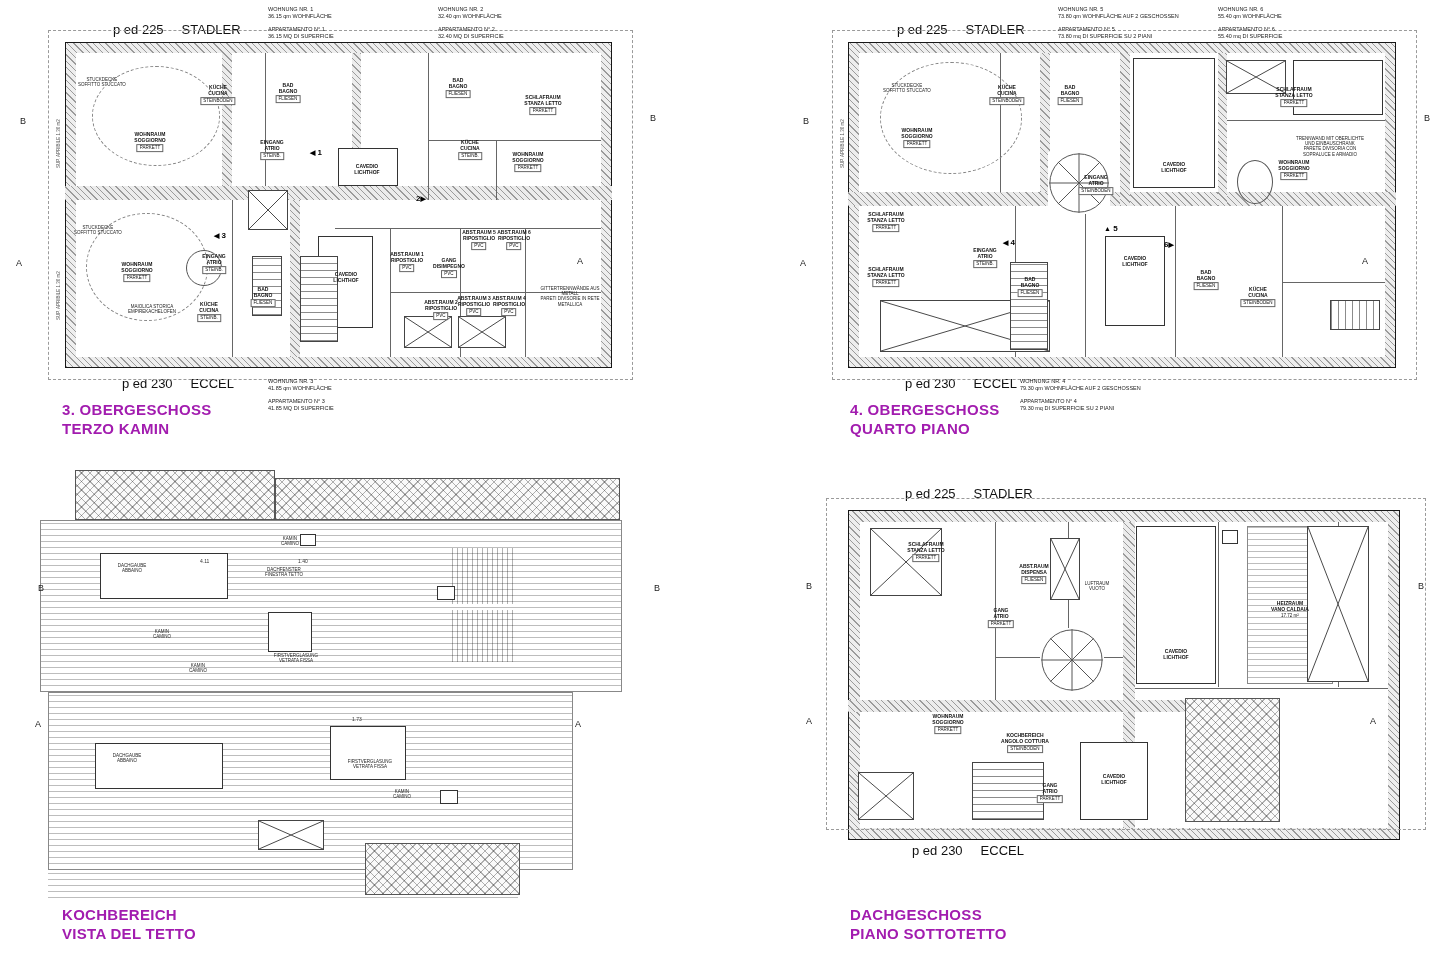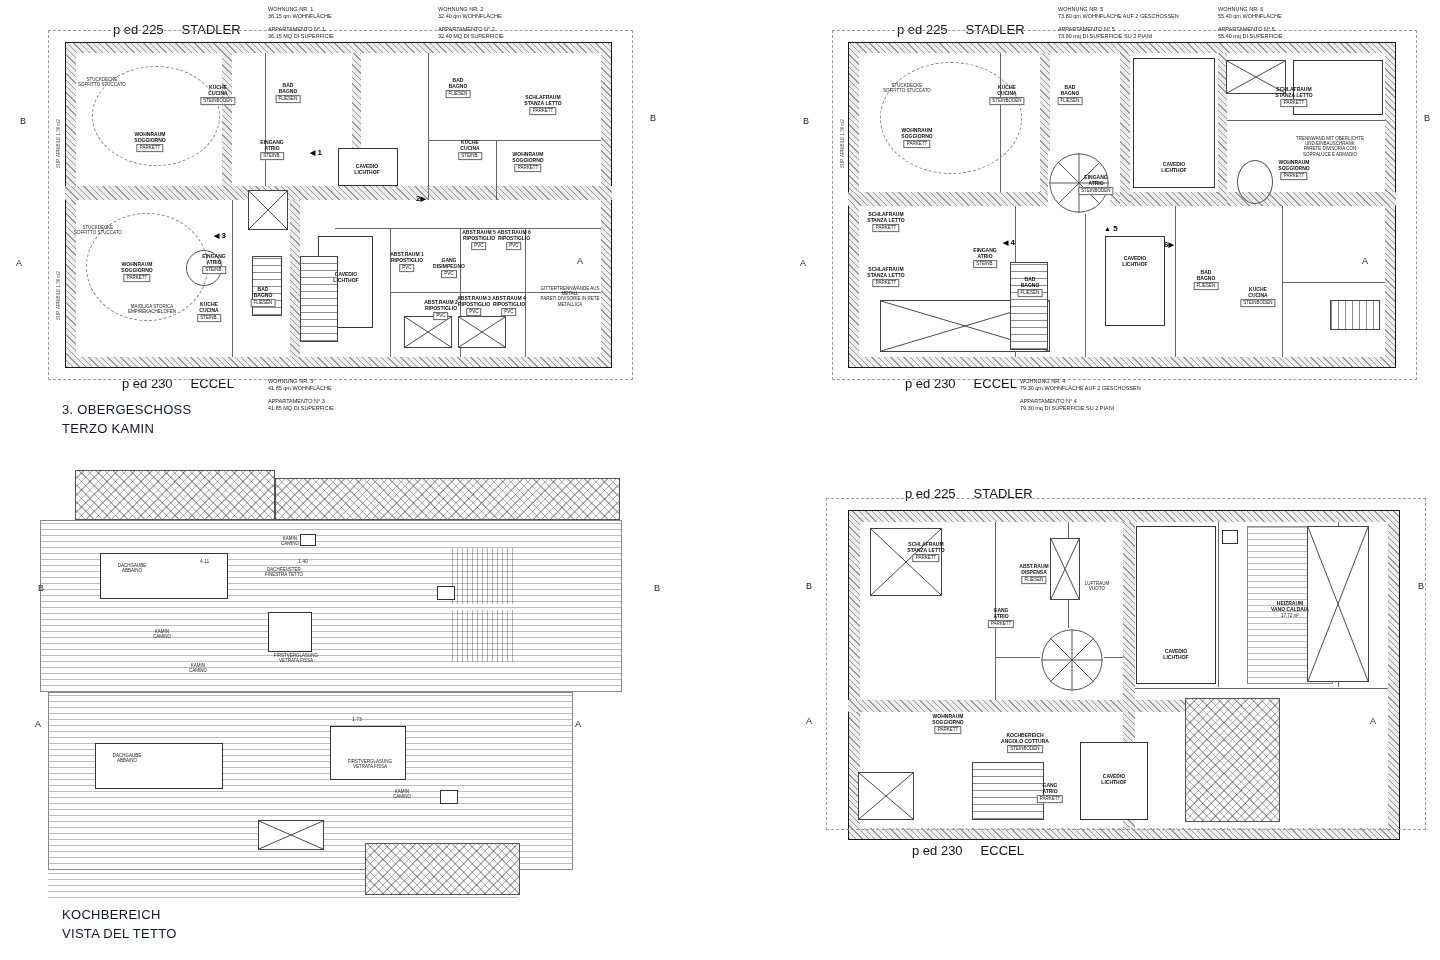--- a/index.html
+++ b/index.html
@@ -1,18 +1,18 @@
 <!DOCTYPE html>
 <html><head>
 <meta charset="utf-8">
 <style>
   html,body{margin:0;padding:0;background:#fff;}
   #canvas{position:relative;width:1440px;height:960px;background:#ffffff;overflow:hidden;
           font-family:"Liberation Sans", sans-serif;color:#1a1a1a;}
-  .title{position:absolute;font-size:13px;font-weight:400;line-height:19px;letter-spacing:.3px;color:#0f172a;white-space:nowrap;}
+  .title{position:absolute;font-size:15px;font-weight:700;line-height:19px;letter-spacing:.3px;color:#a21caf;white-space:nowrap;}
   .t-og3{left:62px;top:400px}.t-og4{left:850px;top:400px}.t-roof{left:62px;top:905px}.t-dg{left:850px;top:905px}
   .owner{position:absolute;font-size:13px;color:#111;white-space:nowrap;}
   .owner span + span{margin-left:18px;}
   .o-og3-top{left:113px;top:22px}.o-og3-bot{left:122px;top:376px}
   .o-og4-top{left:897px;top:22px}.o-og4-bot{left:905px;top:376px}
   .o-dg-top{left:905px;top:486px}.o-dg-bot{left:912px;top:843px}
   .noteblk{position:absolute;font-size:5.5px;line-height:7px;color:#222;white-space:nowrap;}
   .noteblk .gap{margin-top:6px;}
   .bld{position:absolute;background:repeating-linear-gradient(45deg,#9b9b9b 0 1px,#eeeeee 1px 4.5px);border:1.4px solid #161616;box-sizing:border-box;}
   .shape{position:absolute;box-sizing:border-box;}
@@ -50,23 +50,31 @@
 </style>
 </head>
 <body>
 
 <div id="canvas">
 
   <div class="title t-og3">
     <div>3. OBERGESCHOSS</div>
     <div>TERZO KAMIN</div>
   </div>
+  <div class="title t-og4">
+    <div>4. OBERGESCHOSS</div>
+    <div>QUARTO PIANO</div>
+  </div>
   <div class="title t-roof">
     <div>KOCHBEREICH</div>
     <div>VISTA DEL TETTO</div>
+  </div>
+  <div class="title t-dg">
+    <div>DACHGESCHOSS</div>
+    <div>PIANO SOTTOTETTO</div>
   </div>
 
   <div class="owner o-og3-top">
     <span>p ed 225</span><span>STADLER</span>
   </div>
   <div class="owner o-og3-bot">
     <span>p ed 230</span><span>ECCEL</span>
   </div>
   <div class="owner o-og4-top">
     <span>p ed 225</span><span>STADLER</span>

